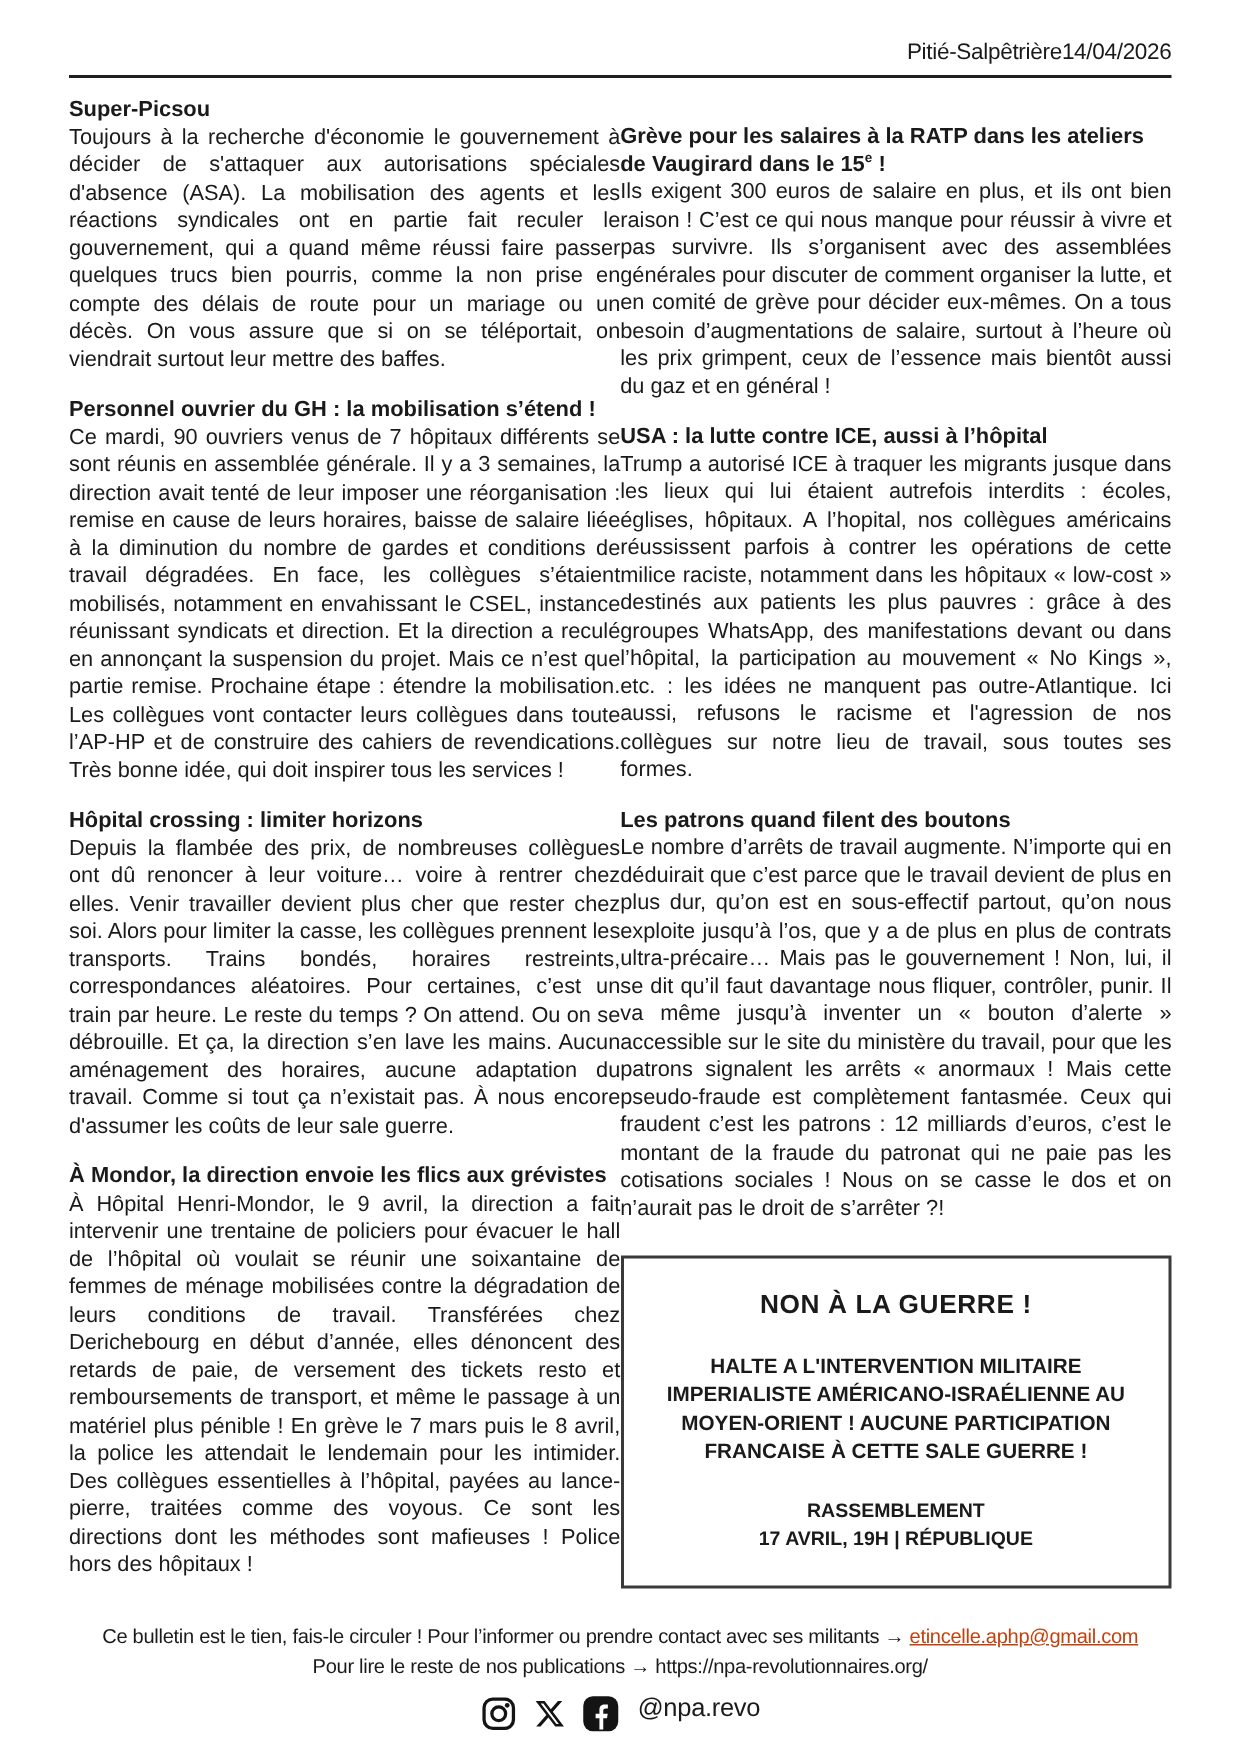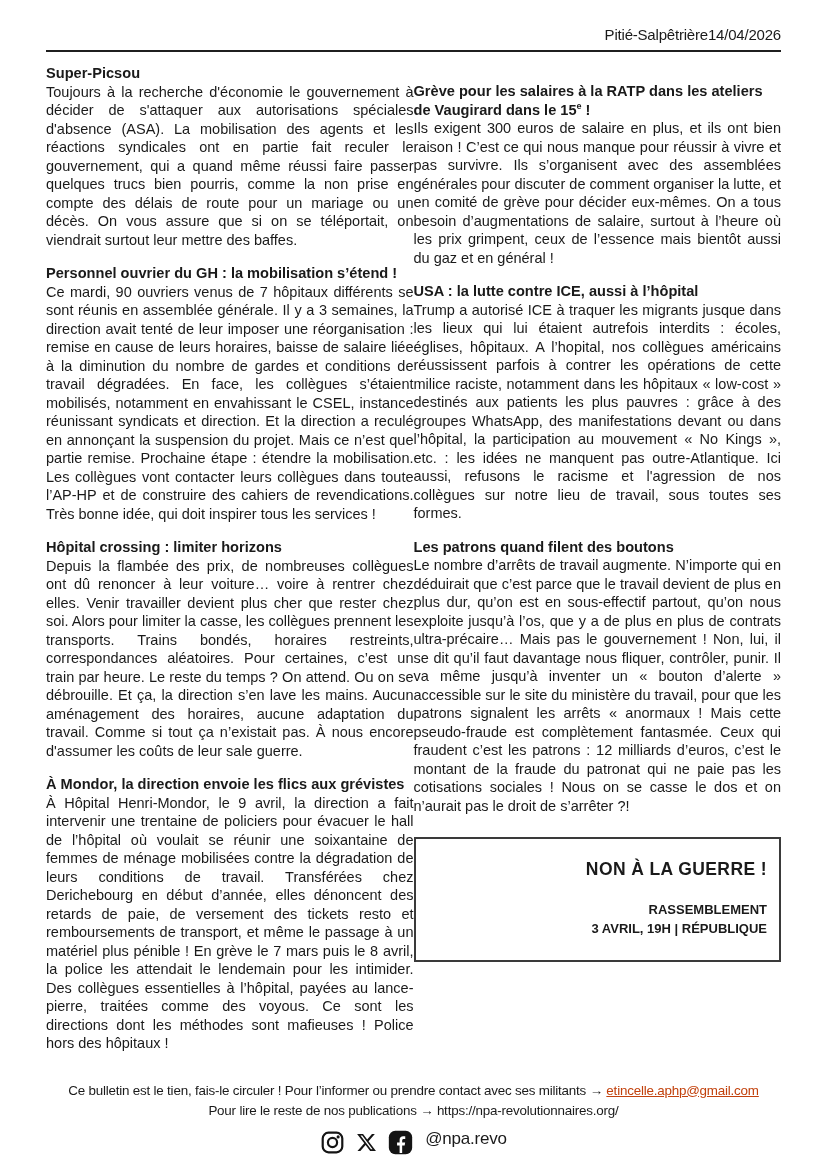--- a/index.html
+++ b/index.html
@@ -31,21 +31,21 @@
     margin:0;font-size:14.5px;line-height:18.5px;
     text-align:justify;text-justify:inter-word;
   }
   sup{font-size:9px;line-height:0;}
 
   
   .war-box{
     border:2px solid #3a3a3a;
     margin-top:22px;
     padding:18px 12px 22px 12px;
-    text-align:right;font-weight:bold;
+    text-align:center;font-weight:bold;
   }
   .war-box .war-title{font-size:17.5px;letter-spacing:0.4px;margin:2px 0 0 0;}
   .war-box .war-body{font-size:13.8px;line-height:19px;margin:21px 6px 0 6px;}
   .war-box .war-rally{font-size:13px;line-height:19px;margin:20px 0 0 0;}
 
   
   .footer{margin-top:13px;text-align:center;font-size:13.4px;letter-spacing:-0.2px;line-height:20px;}
   .footer .email-link{text-decoration:underline;color:#c2410c;}
   .social-row{
     position:relative;margin-top:7px;height:52px;
@@ -95,23 +95,24 @@
         <h3>USA : la lutte contre ICE, aussi à l’hôpital</h3>
         <p>Trump a autorisé ICE à traquer les migrants jusque dans les lieux qui lui étaient autrefois interdits : écoles, églises, hôpitaux. A l’hopital, nos collègues américains réussissent parfois à contrer les opérations de cette milice raciste, notamment dans les hôpitaux « low-cost » destinés aux patients les plus pauvres : grâce à des groupes WhatsApp, des manifestations devant ou dans l’hôpital, la participation au mouvement « No Kings », etc. : les idées ne manquent pas outre-Atlantique. Ici aussi, refusons le racisme et l'agression de nos collègues sur notre lieu de travail, sous toutes ses formes.</p>
       </article>
       <article class="section">
         <h3>Les patrons quand filent des boutons</h3>
         <p>Le nombre d’arrêts de travail augmente. N’importe qui en déduirait que c’est parce que le travail devient de plus en plus dur, qu’on est en sous-effectif partout, qu’on nous exploite jusqu’à l’os, que y a de plus en plus de contrats ultra-précaire… Mais pas le gouvernement ! Non, lui, il se dit qu’il faut davantage nous fliquer, contrôler, punir. Il va même jusqu’à inventer un « bouton d’alerte » accessible sur le site du ministère du travail, pour que les patrons signalent les arrêts « anormaux ! Mais cette pseudo-fraude est complètement fantasmée. Ceux qui fraudent c’est les patrons : 12 milliards d’euros, c’est le montant de la fraude du patronat qui ne paie pas les cotisations sociales ! Nous on se casse le dos et on n’aurait pas le droit de s’arrêter ?!</p>
       </article>
 
       <div class="war-box">
         <div class="war-title">NON À LA GUERRE !</div>
+        <div class="war-body">HALTE A L'INTERVENTION MILITAIRE IMPERIALISTE AMÉRICANO-ISRAÉLIENNE AU MOYEN-ORIENT ! AUCUNE PARTICIPATION FRANCAISE À CETTE SALE GUERRE !</div>
         <div class="war-rally">
           <div>RASSEMBLEMENT</div>
-          <div>3 AVRIL, 19H | RÉPUBLIQUE</div>
+          <div>17 AVRIL, 19H | RÉPUBLIQUE</div>
         </div>
       </div>
     </div>
 
   </div>
 
   <div class="footer">
     <div><span>Ce bulletin est le tien, fais-le circuler ! Pour l’informer ou prendre contact avec ses militants → </span><a href="#" class="email-link">etincelle.aphp@gmail.com</a></div>
     <div><span>Pour lire le reste de nos publications → </span><span>https://npa-revolutionnaires.org/</span></div>
 

